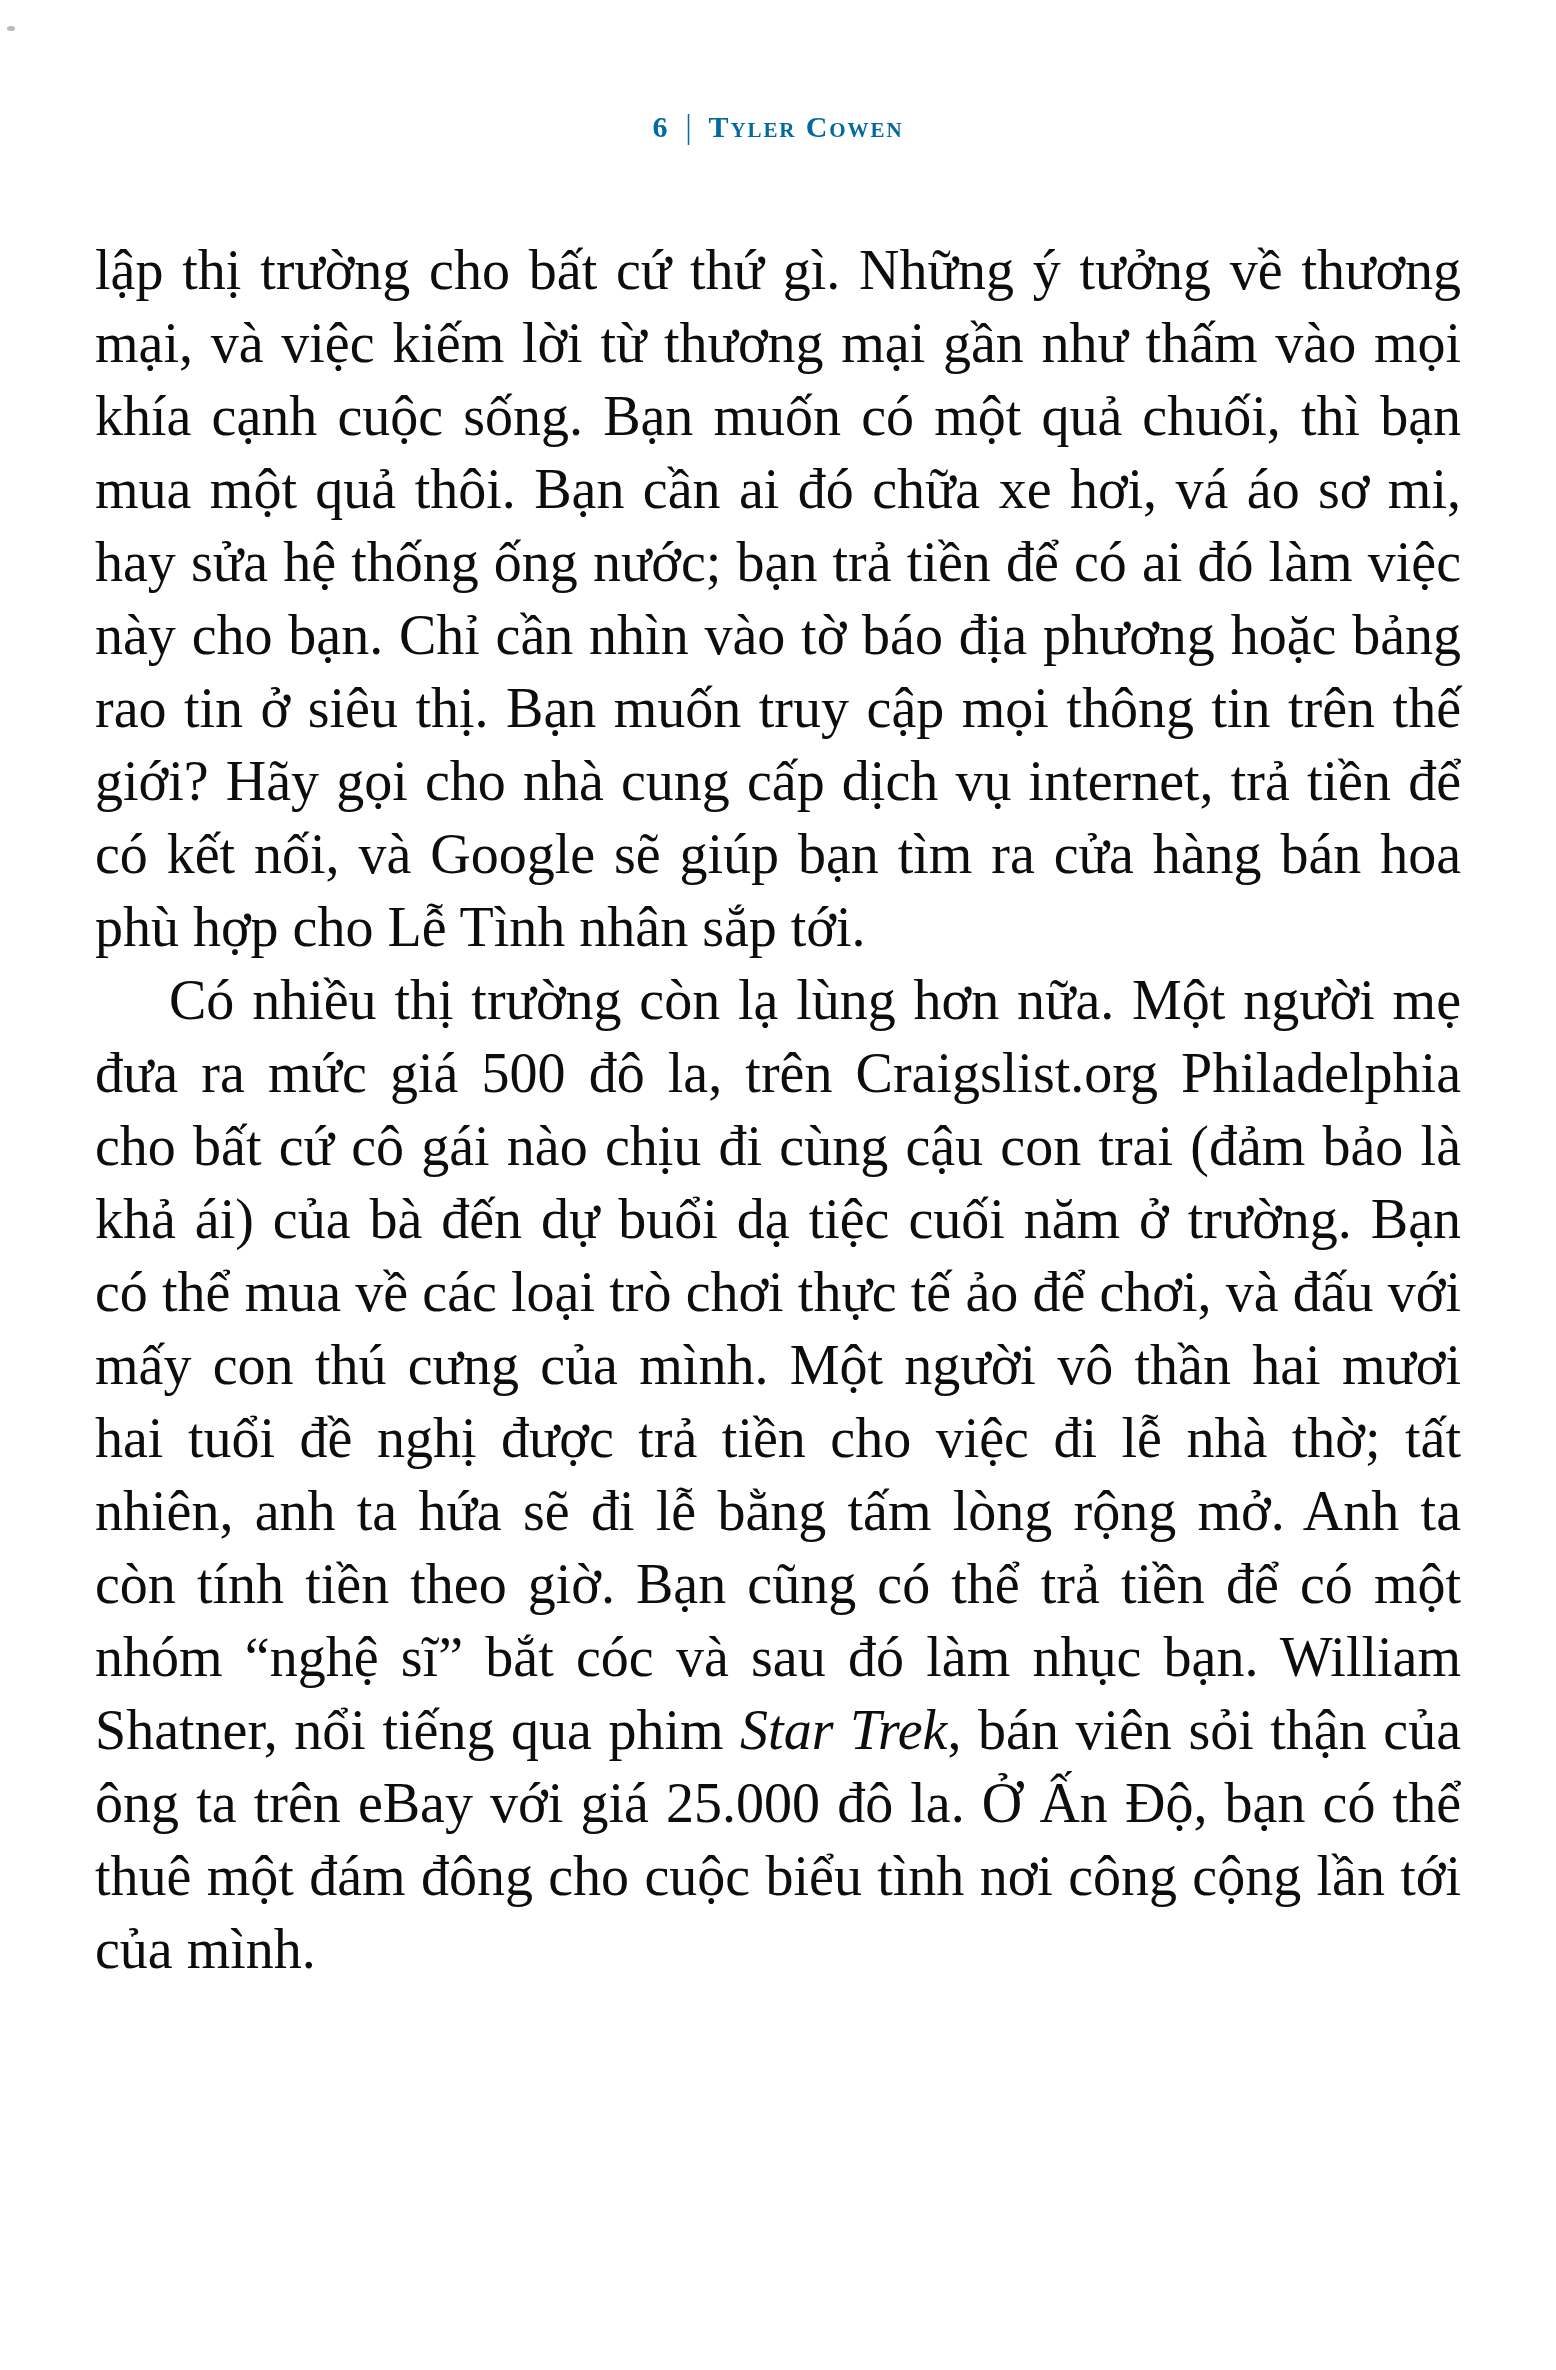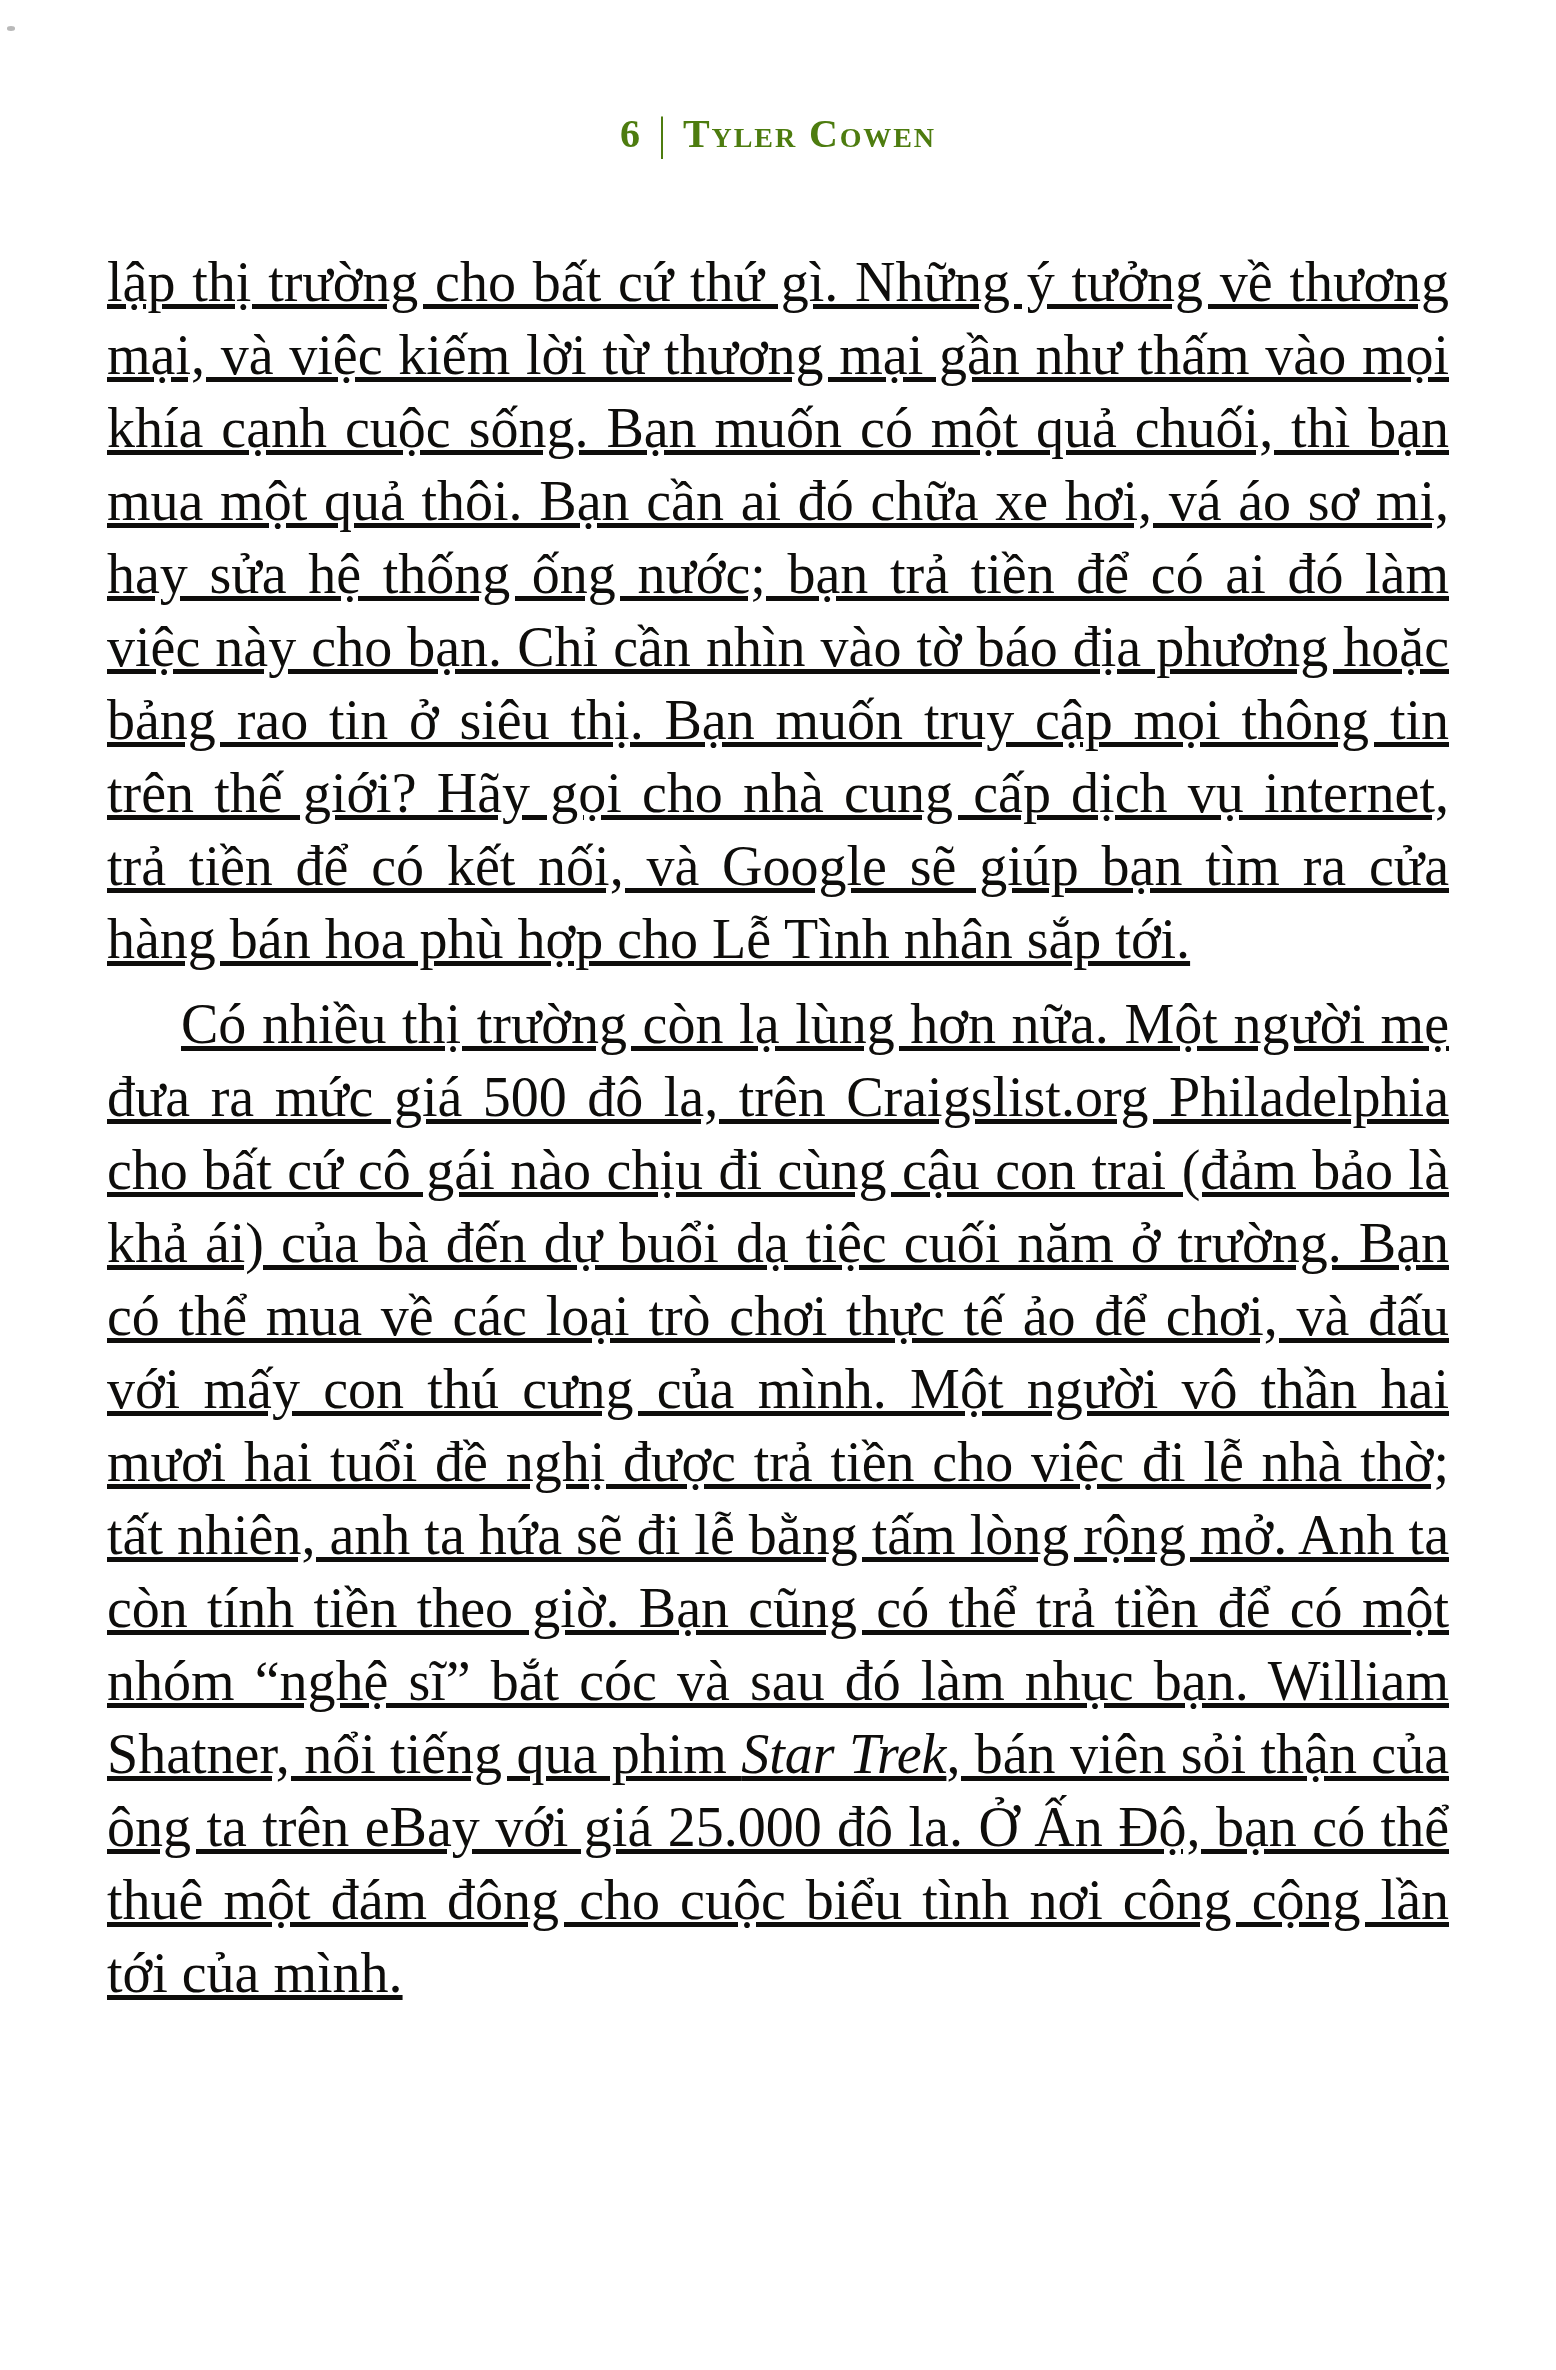--- a/index.html
+++ b/index.html
@@ -24,23 +24,23 @@
     height: 4.8px;
     border-radius: 50%;
     background: #b9b9b9;
   }
   .page-header {
     position: absolute;
     top: 110px;
     left: 0;
     right: 0;
     text-align: center;
-    font-size: 40px;
+    font-size: 30px;
     font-weight: bold;
-    color: #4d7c0f;
+    color: #0369a1;
     white-space: nowrap;
   }
   .page-number {
     letter-spacing: 1px;
   }
   .header-separator {
     display: inline-block;
     margin: 0 17px;
     font-weight: normal;
     transform: scaleY(1.15);
@@ -53,23 +53,22 @@
     position: absolute;
     top: 234px;
     left: 95px;
     width: 1366px;
     font-size: 56px;
     line-height: 73px;
     text-align: justify;
     text-justify: inter-word;
   }
   .para {
-    margin: 12px;
+    margin: 0;
     padding: 0;
-    text-decoration: underline;
   }
   .para.indent {
     text-indent: 74px;
   }
   .italic {
     font-style: italic;
   }
 </style>
 </head>
 <body>

